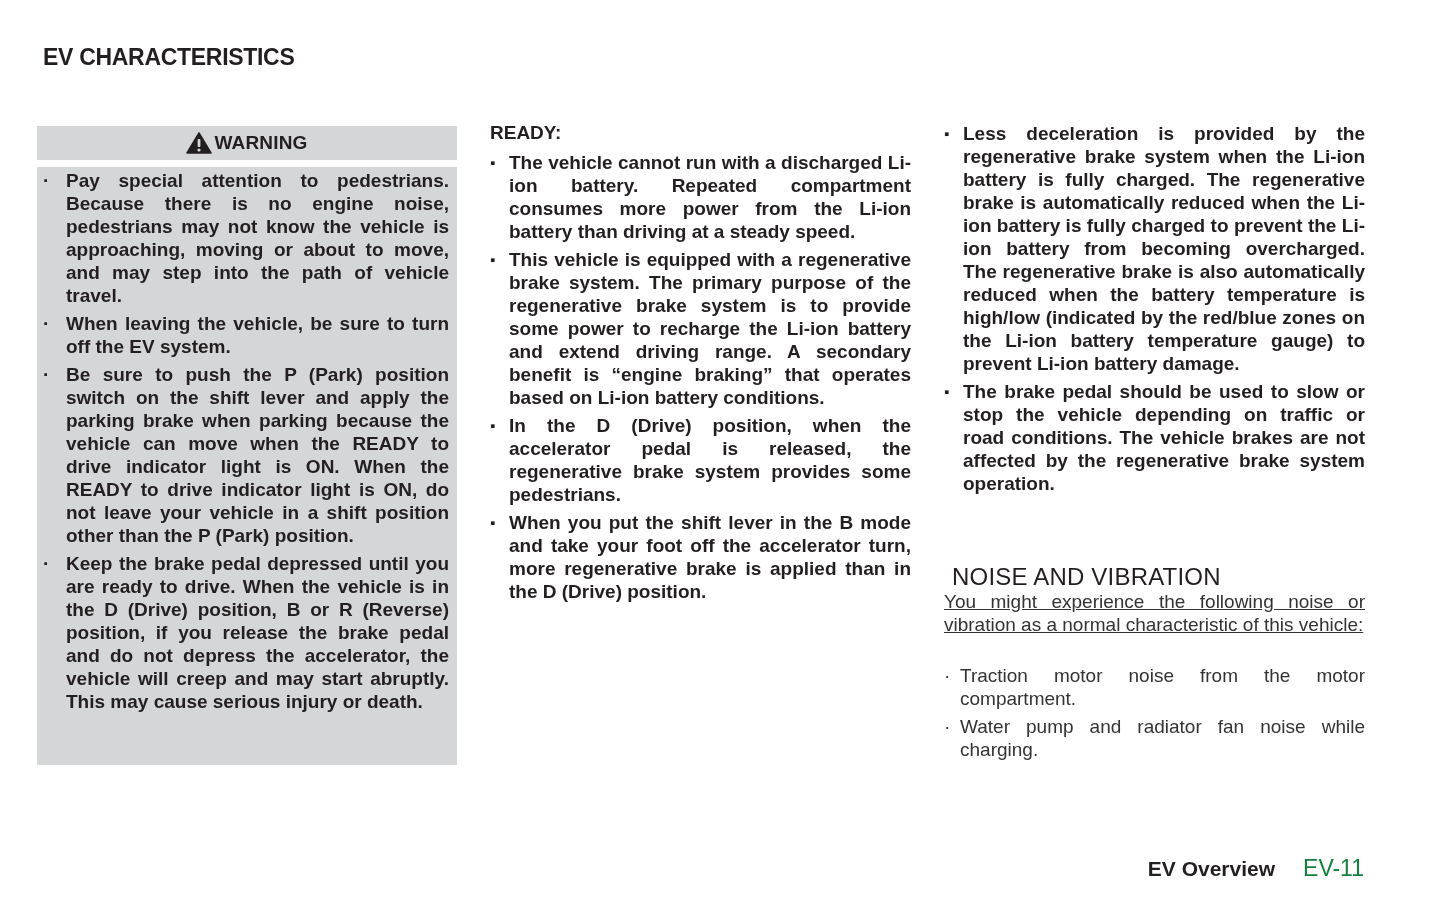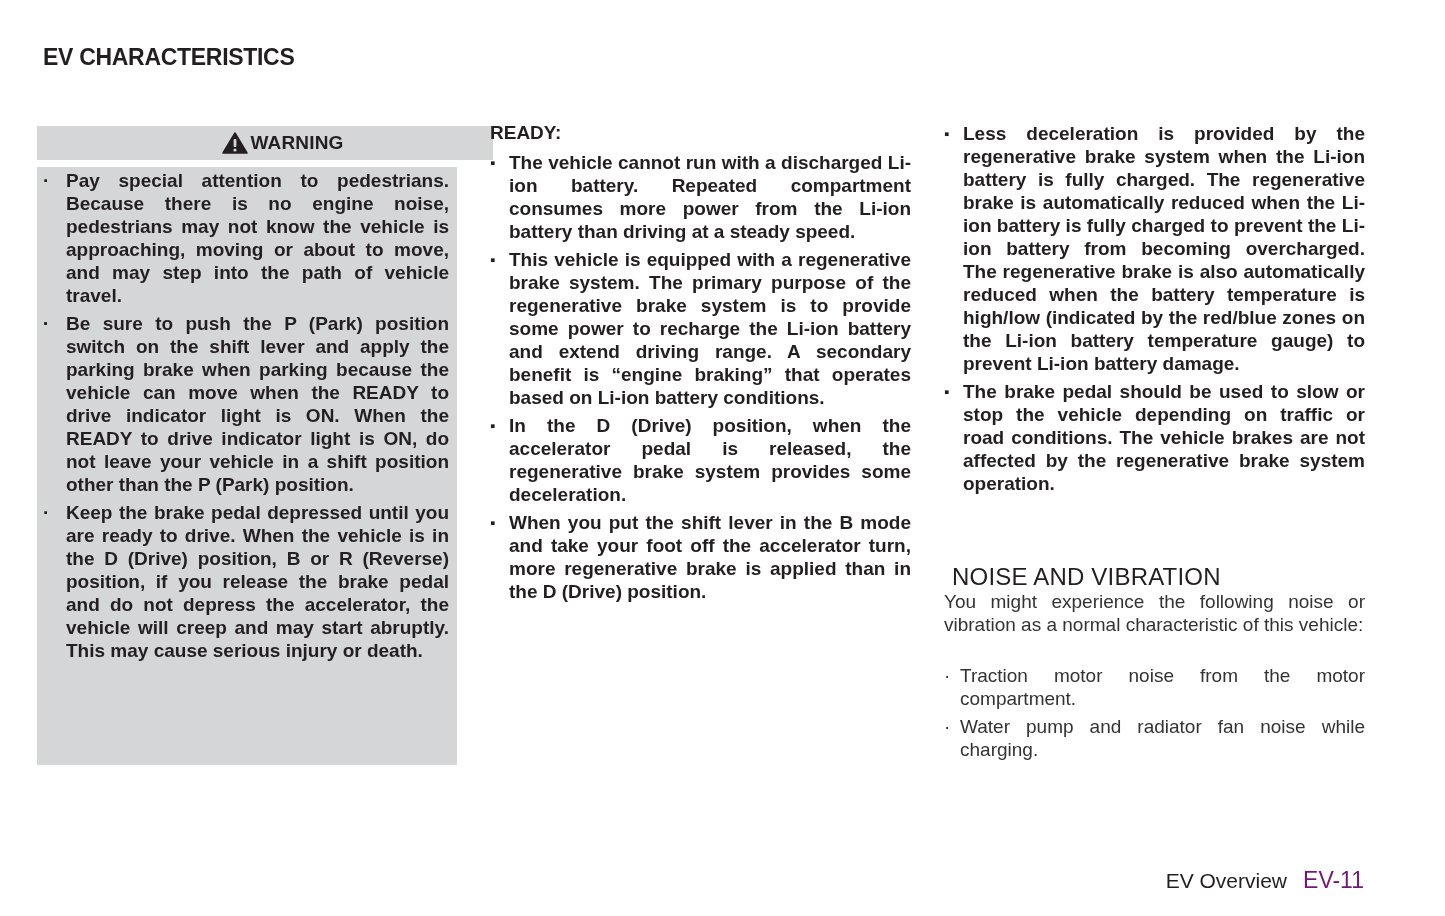--- a/index.html
+++ b/index.html
@@ -3,77 +3,77 @@
 <meta charset="utf-8">
 <style>
   html, body { margin:0; padding:0; background:#ffffff; }
   body { width:1445px; height:916px; position:relative; overflow:hidden; color:#231f20; font-family:"Liberation Sans", sans-serif; }
   .section-title { position:absolute; left:37px; top:38px; font-size:23px; font-weight:bold; letter-spacing:-0.3px; margin:6px; }
   .col { position:absolute; top:0; }
   .col-left { left:37px; width:420px; }
   .col-mid { left:490px; width:421px; }
   .col-right { left:944px; width:421px; }
 
-  .warn-header { position:absolute; left:0; top:126px; width:420px; height:34px; background:#d5d6d8; display:flex; align-items:center; justify-content:center;padding-left:36px; }
+  .warn-header { position:absolute; left:0; top:126px; width:420px; height:34px; background:#d5d6d8; display:flex; align-items:center; justify-content:center; }
   .warn-header .tri { width:26px; height:22px; margin-right:2px; }
   .warn-header .label { font-size:19px; font-weight:bold; letter-spacing:0.2px; }
   .warn-body { position:absolute; left:0; top:167px; width:420px; height:598px; background:#d5d6d8; box-sizing:border-box; padding:2px 8px 0 0; }
 
   ul.blist { list-style:none; margin:0; padding:0; }
   ul.blist li { position:relative; text-align:justify; }
   .bold-text { font-weight:bold; font-size:19px; line-height:23px; }
   .warn-body ul.blist li { padding-left:29px; margin-bottom:5px; }
   .warn-body ul.blist li .dot { position:absolute; left:6px; top:0; }
   .col-mid ul.blist li, .col-right ul.bold-list li { padding-left:19px; margin-bottom:5px; }
   .col-mid ul.blist li .dot, .col-right ul.bold-list li .dot { position:absolute; left:0; top:0; font-size:15px; }
 
   .note-label { position:absolute; left:0; top:122px; font-size:19px; font-weight:bold; }
   .note-list { position:absolute; left:0; top:151px; width:421px; }
   .right-list { position:absolute; left:0; top:122px; width:421px; }
 
   .subhead { position:absolute; left:0; top:555px; font-size:24px; font-weight:normal; letter-spacing:0.2px; }
-  .reg-text { position:absolute; left:0; top:590px; width:421px; font-size:19px; line-height:23px; text-align:justify; color:#333; }
+  .reg-text { position:absolute; left:0; top:590px; width:421px; font-size:19px; line-height:23px; text-align:justify; color:#333;text-decoration:underline; }
   .reg-list { position:absolute; left:0; top:664px; width:421px; }
   .reg-list li { padding-left:16px; margin-bottom:5px; font-size:19px; line-height:23px; color:#333; }
   .reg-list li .dot { position:absolute; left:0; top:0; }
 
   .footer { position:absolute; right:81px; top:855px; display:flex; align-items:baseline; }
-  .footer .sect { font-size:21px; font-weight:normal; margin-right:16px; }
-  .footer .pg { font-size:23px; color:#701a75;margin-top:12px; }
+  .footer .sect { font-size:21px; font-weight:bold; margin-right:28px; }
+  .footer .pg { font-size:23px; color:#15803d; }
 </style>
 </head>
 <body>
 
 <h1 class="section-title">EV CHARACTERISTICS</h1>
 
 <div class="col col-left">
   <div class="warn-header">
     <svg class="tri" viewBox="0 0 26 22">
       <path d="M13 1 L25 21 L1 21 Z" fill="#231f20" stroke="#231f20" stroke-width="1.5" stroke-linejoin="round"></path>
       <rect x="11.6" y="7" width="2.8" height="8" rx="1" fill="#d5d6d8"></rect>
       <circle cx="13" cy="18" r="1.6" fill="#d5d6d8"></circle>
     </svg>
     <span class="label">WARNING</span>
   </div>
   <div class="warn-body">
     <ul class="blist bold-text">
       <li><span class="dot">·</span><span>Pay special attention to pedestrians. Because there is no engine noise, pedestrians may not know the vehicle is approaching, moving or about to move, and may step into the path of vehicle travel.</span></li>
-      <li><span class="dot">·</span></li>
+      <li><span class="dot">·</span><span>When leaving the vehicle, be sure to turn off the EV system.</span></li>
       <li><span class="dot">·</span><span>Be sure to push the P (Park) position switch on the shift lever and apply the parking brake when parking because the vehicle can move when the READY to drive indicator light is ON. When the READY to drive indicator light is ON, do not leave your vehicle in a shift position other than the P (Park) position.</span></li>
       <li><span class="dot">·</span><span>Keep the brake pedal depressed until you are ready to drive. When the vehicle is in the D (Drive) position, B or R (Reverse) position, if you release the brake pedal and do not depress the accelerator, the vehicle will creep and may start abruptly. This may cause serious injury or death.</span></li>
     </ul>
   </div>
 </div>
 
 <div class="col col-mid">
   <div class="note-label">READY:</div>
   <ul class="blist bold-text note-list">
     <li><span class="dot">▪</span><span>The vehicle cannot run with a discharged Li-ion battery. Repeated compartment consumes more power from the Li-ion battery than driving at a steady speed.</span></li>
     <li><span class="dot">▪</span><span>This vehicle is equipped with a regenerative brake system. The primary purpose of the regenerative brake system is to provide some power to recharge the Li-ion battery and extend driving range. A secondary benefit is “engine braking” that operates based on Li-ion battery conditions.</span></li>
-    <li><span class="dot">▪</span><span>In the D (Drive) position, when the accelerator pedal is released, the regenerative brake system provides some deceleration.</span></li>
+    <li><span class="dot">▪</span><span>In the D (Drive) position, when the accelerator pedal is released, the regenerative brake system provides some pedestrians.</span></li>
     <li><span class="dot">▪</span><span>When you put the shift lever in the B mode and take your foot off the accelerator turn, more regenerative brake is applied than in the D (Drive) position.</span></li>
   </ul>
 </div>
 
 <div class="col col-right">
   <ul class="blist bold-text bold-list right-list">
     <li><span class="dot">▪</span><span>Less deceleration is provided by the regenerative brake system when the Li-ion battery is fully charged. The regenerative brake is automatically reduced when the Li-ion battery is fully charged to prevent the Li-ion battery from becoming overcharged. The regenerative brake is also automatically reduced when the battery temperature is high/low (indicated by the red/blue zones on the Li-ion battery temperature gauge) to prevent Li-ion battery damage.</span></li>
     <li><span class="dot">▪</span><span>The brake pedal should be used to slow or stop the vehicle depending on traffic or road conditions. The vehicle brakes are not affected by the regenerative brake system operation.</span></li>
   </ul>
 

